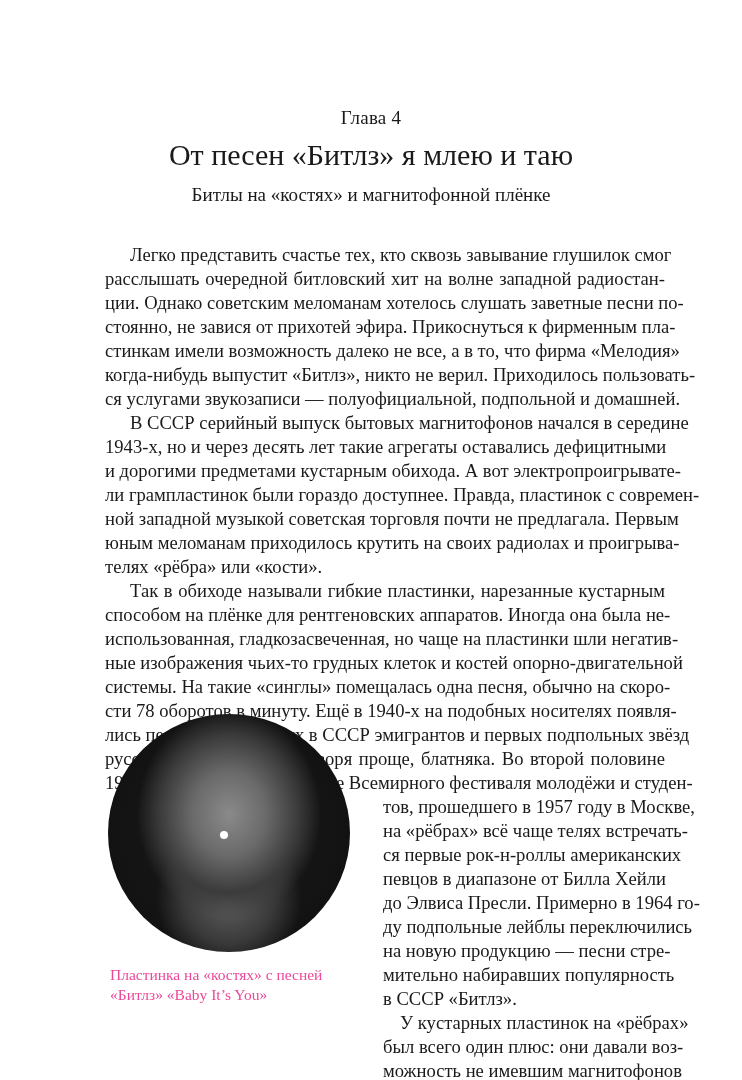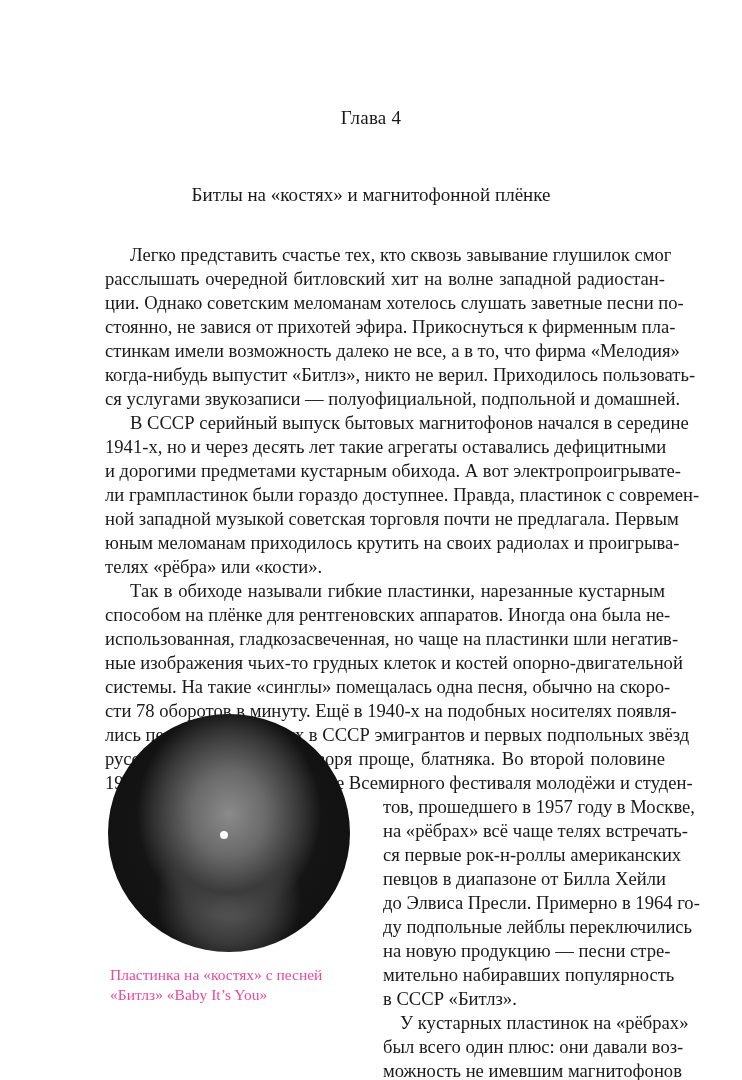--- a/index.html
+++ b/index.html
@@ -32,32 +32,33 @@
   .spindle { position: absolute; left: 112px; top: 117px; width: 8px; height: 8px;
              border-radius: 50%; background: #ffffff; }
   .caption { position: absolute; left: 110px; top: 965px; width: 270px;
              font-family: "Liberation Serif", serif; font-size: 15.5px; line-height: 20px; color: #ec4899; }
 </style>
 </head>
 <body>
 
 <div class="page">
   <div class="chapter-num">Глава 4</div>
+  <div class="chapter-title">От песен «Битлз» я млею и таю</div>
   <div class="chapter-sub">Битлы на «костях» и магнитофонной плёнке</div>
 
   <div>
     <div class="line indent" style="top:243px">Легко представить счастье тех, кто сквозь завывание глушилок смог</div>
     <div class="line" style="top:267px">расслышать очередной битловский хит на волне западной радиостан-</div>
     <div class="line" style="top:291px">ции. Однако советским меломанам хотелось слушать заветные песни по-</div>
     <div class="line" style="top:315px">стоянно, не завися от прихотей эфира. Прикоснуться к фирменным пла-</div>
     <div class="line" style="top:339px">стинкам имели возможность далеко не все, а в то, что фирма «Мелодия»</div>
     <div class="line" style="top:363px">когда-нибудь выпустит «Битлз», никто не верил. Приходилось пользовать-</div>
     <div class="line" style="top:387px">ся услугами звукозаписи — полуофициальной, подпольной и домашней.</div>
     <div class="line indent" style="top:411px">В СССР серийный выпуск бытовых магнитофонов начался в середине</div>
-    <div class="line" style="top:435px">1941-х, но и через десять лет такие агрегаты оставались дефицитными</div>
+    <div class="line" style="top:435px">1943-х, но и через десять лет такие агрегаты оставались дефицитными</div>
     <div class="line" style="top:459px">и дорогими предметами кустарным обихода. А вот электропроигрывате-</div>
     <div class="line" style="top:483px">ли грампластинок были гораздо доступнее. Правда, пластинок с современ-</div>
     <div class="line" style="top:507px">ной западной музыкой советская торговля почти не предлагала. Первым</div>
     <div class="line" style="top:531px">юным меломанам приходилось крутить на своих радиолах и проигрыва-</div>
     <div class="line last" style="top:555px">телях «рёбра» или «кости».</div>
     <div class="line indent" style="top:579px">Так в обиходе называли гибкие пластинки, нарезанные кустарным</div>
     <div class="line" style="top:603px">способом на плёнке для рентгеновских аппаратов. Иногда она была не-</div>
     <div class="line" style="top:627px">использованная, гладкозасвеченная, но чаще на пластинки шли негатив-</div>
     <div class="line" style="top:651px">ные изображения чьих-то грудных клеток и костей опорно-двигательной</div>
     <div class="line" style="top:675px">системы. На такие «синглы» помещалась одна песня, обычно на скоро-</div>

